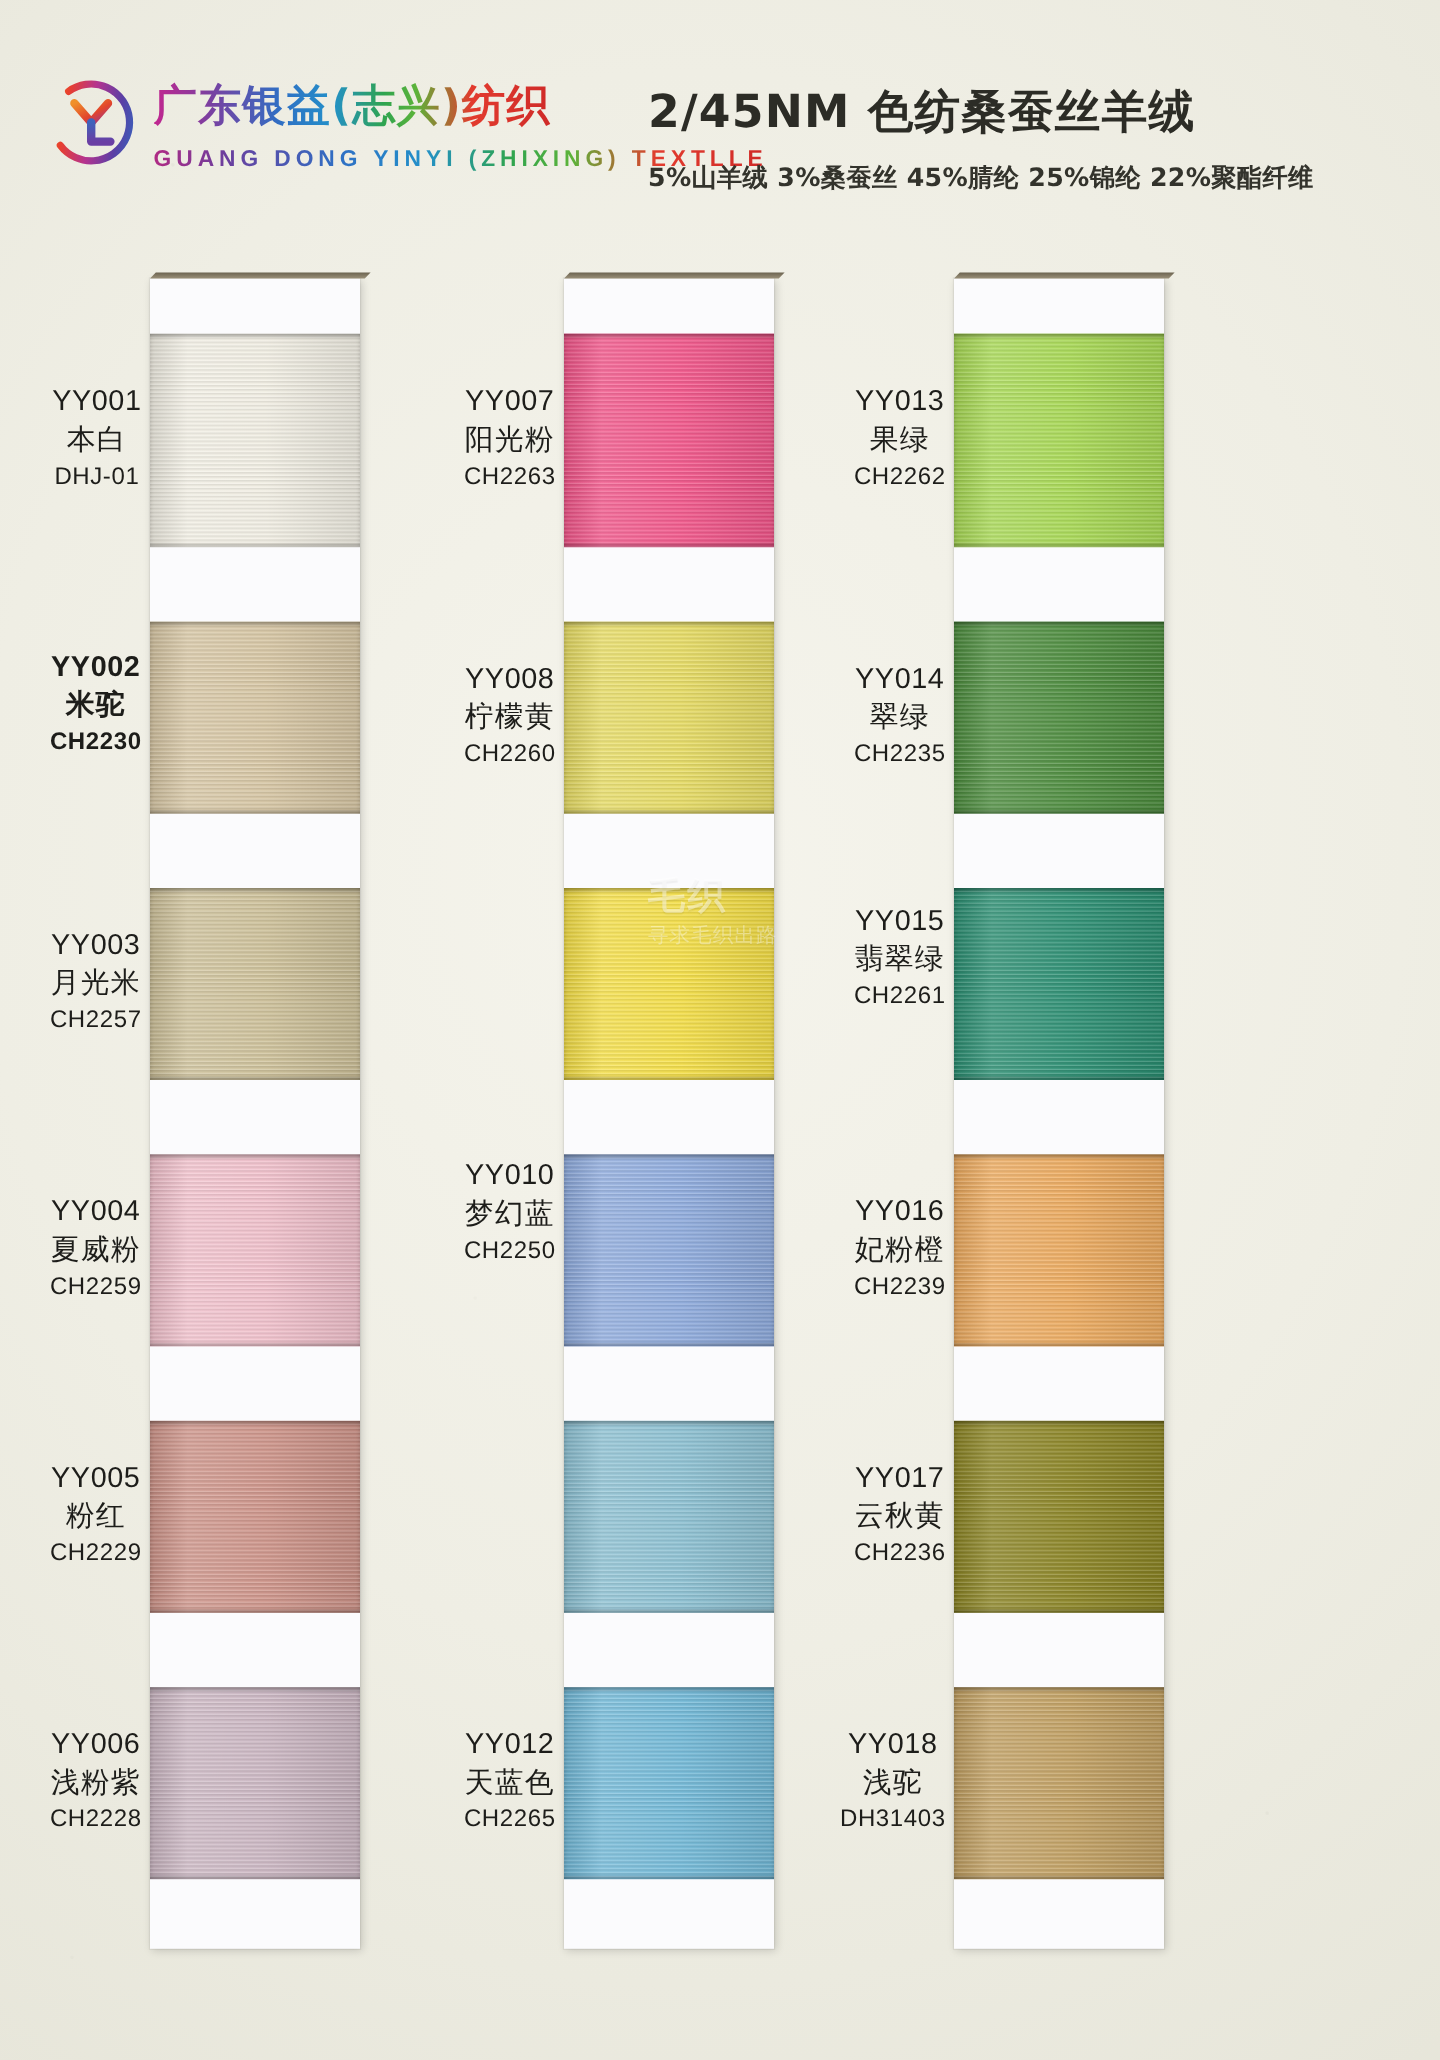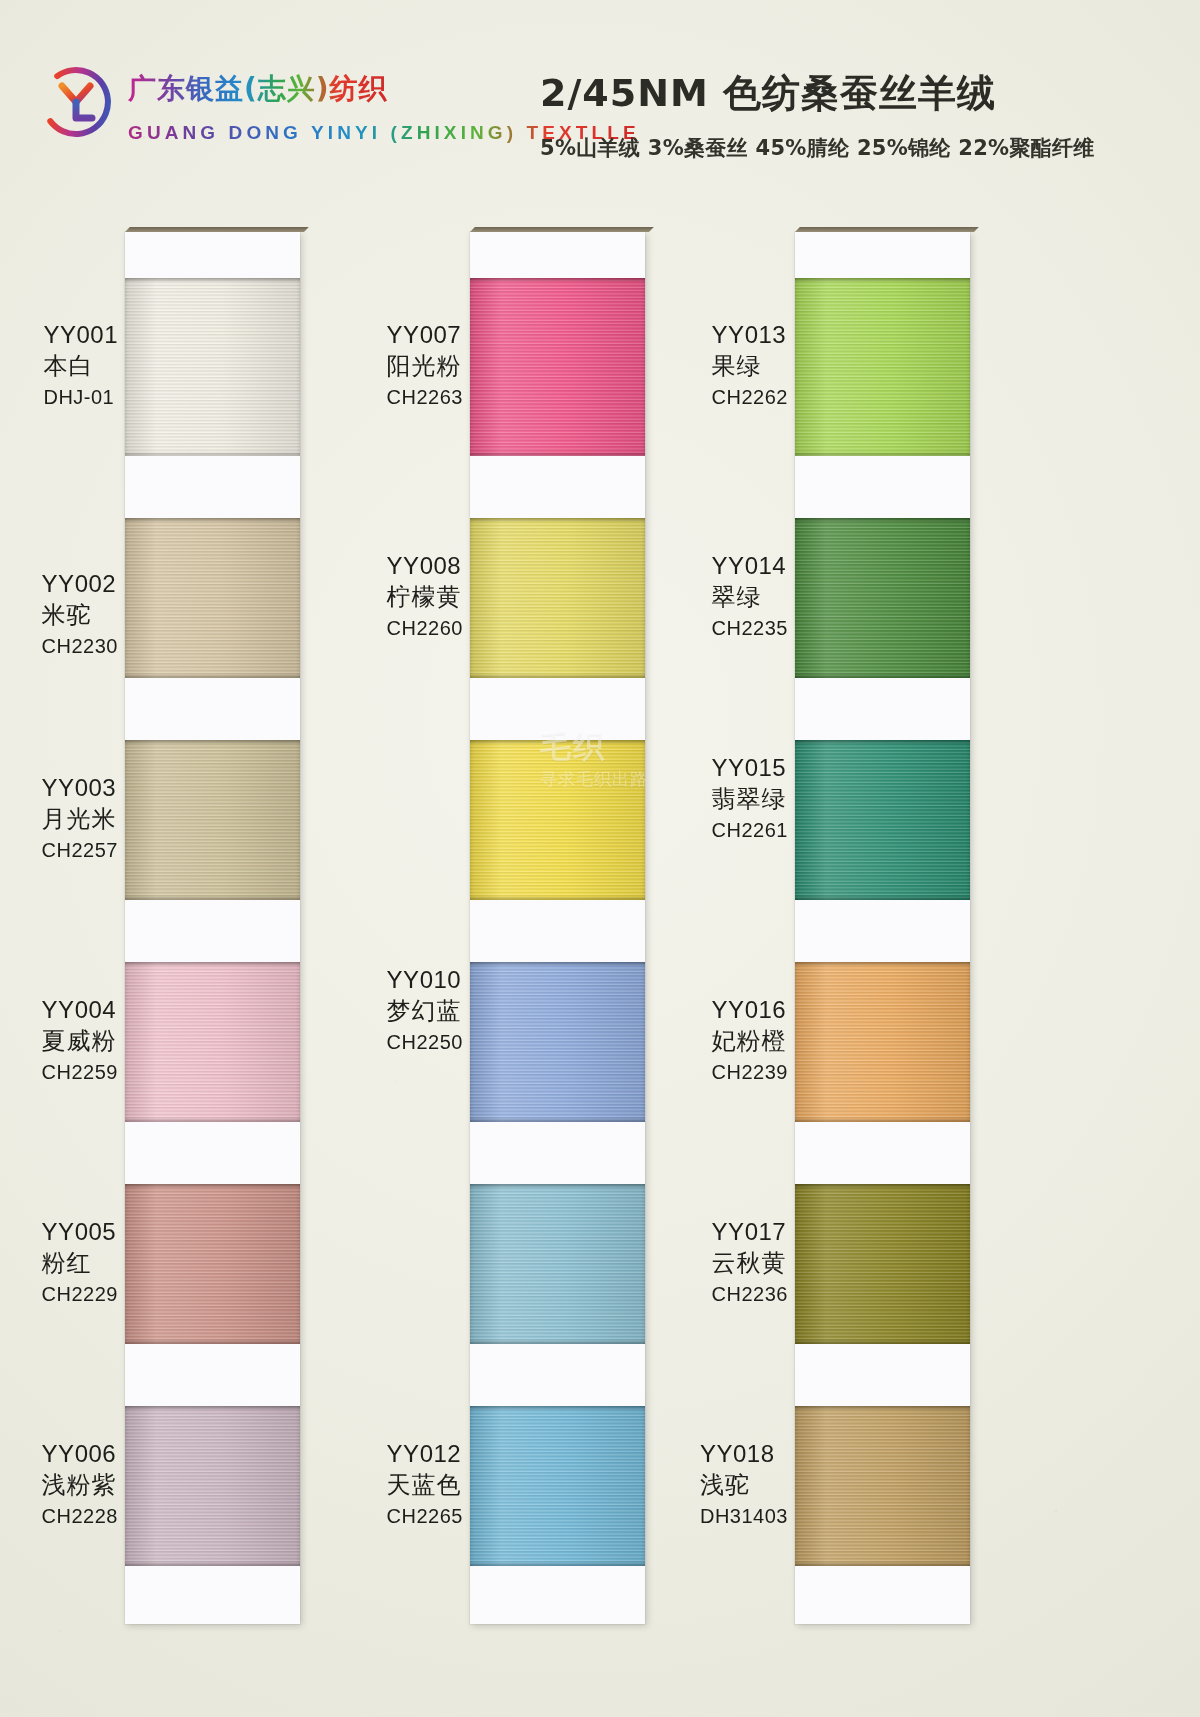--- a/index.html
+++ b/index.html
@@ -26,21 +26,21 @@
       radial-gradient(circle at 5% 95%, rgba(0,0,0,.02) 0 1px, transparent 2px);
     opacity:.8;
   }
 
   
   .header{position:absolute;left:0;top:0;width:1200px;height:200px;}
   .logo-block{position:absolute;left:40px;top:62px;width:470px;height:100px;}
   .logo-mark{position:absolute;left:0;top:4px;width:72px;height:72px;}
   .logo-text-cn{
     position:absolute;left:88px;top:0px;
-    font-size:28px;font-weight:bold;letter-spacing:1px;
+    font-size:36px;font-weight:bold;letter-spacing:1px;
     line-height:54px;
     background:linear-gradient(90deg,#c2268f 0%,#7b3fa0 14%,#2f6fc4 32%,#2390c9 45%,#2fa44f 58%,#5cb33a 66%,#e23b2e 80%,#cf2a28 100%);
     -webkit-background-clip:text;background-clip:text;color:transparent;
     white-space:nowrap;
     font-family:"DejaVu Sans","Liberation Sans",sans-serif;
   }
   .logo-text-en{
     position:absolute;left:88px;top:60px;
     font-size:19px;font-weight:bold;letter-spacing:4.1px;
     background:linear-gradient(90deg,#b02a84 0%,#6a3f9e 12%,#2f6fc4 30%,#2390c9 44%,#2fa44f 58%,#5cb33a 68%,#e23b2e 82%,#cf2a28 100%);
@@ -95,21 +95,21 @@
   .yarn .sheen{
     position:absolute;inset:0;
     background:linear-gradient(90deg, rgba(0,0,0,.10) 0%, rgba(255,255,255,.14) 18%, rgba(255,255,255,.05) 55%, rgba(0,0,0,.08) 100%);
   }
   .yarn .edge-top{position:absolute;left:0;right:0;top:0;height:3px;background:rgba(0,0,0,.13);}
   .yarn .edge-bot{position:absolute;left:0;right:0;bottom:0;height:3px;background:rgba(0,0,0,.10);}
 
   
   .label{
     position:absolute;right:182px;
-    color:#1d1d1a;
+    text-align:center;color:#1d1d1a;
     font-family:"Liberation Sans","DejaVu Sans",sans-serif;
     white-space:nowrap;
   }
   .label .code{font-size:24px;line-height:31px;letter-spacing:.5px;}
   .label .name{font-size:24px;line-height:32px;letter-spacing:1px;font-family:"DejaVu Sans",sans-serif;}
   .label .ref{font-size:20px;line-height:31px;letter-spacing:.5px;}
 
   
   .watermark{
     position:absolute;left:540px;top:726px;
@@ -164,21 +164,21 @@
   </div>
 </div>
 
 <div class="board">
   <div class="column col-0">
       <div class="label" style="top: 87px;">
         <div class="code">YY001</div>
         <div class="name">本白</div>
         <div class="ref">DHJ-01</div>
       </div>
-      <div class="label" style="top: 336px;">
+      <div class="label" style="top: 308px; font-weight: bold;">
         <div class="code">YY002</div>
         <div class="name">米驼</div>
         <div class="ref">CH2230</div>
       </div>
       <div class="label" style="top: 540px;">
         <div class="code">YY003</div>
         <div class="name">月光米</div>
         <div class="ref">CH2257</div>
       </div>
       <div class="label" style="top: 762px;">

